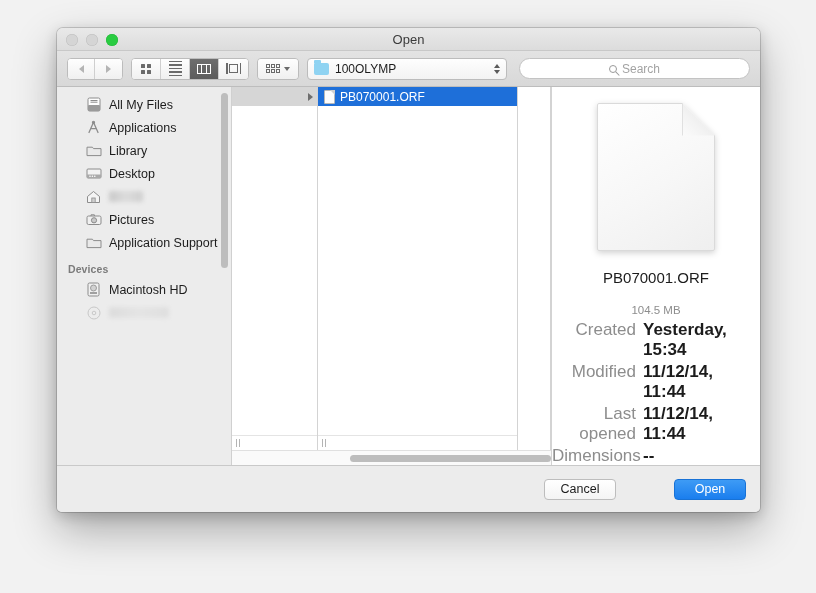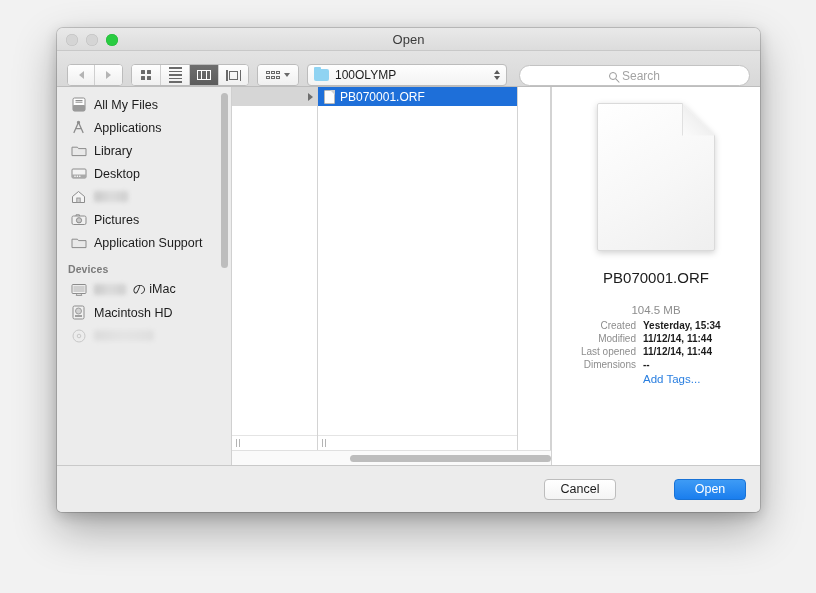--- a/index.html
+++ b/index.html
@@ -43,21 +43,21 @@
   .win-title {
     text-align: center; line-height: 23px;
     font-size: 13px; color: #3b3b3b;
   }
 
   
   .toolbar {
     height: 36px; flex: none;
     background: linear-gradient(to bottom, #e3e3e3 0%, #d8d8d8 100%);
     border-bottom: 1px solid #bdbdbd;
-    display: flex; align-items: flex-end;
+    display: flex; align-items: center;
     padding: 0 10px; gap: 8px;
   }
   .seg {
     display: flex; height: 22px;
     border: 1px solid #bcbcbc; border-radius: 4px;
     overflow: hidden; background: #fff;
   }
   .seg > div {
     width: 29px; display: flex; align-items: center; justify-content: center;
     background: linear-gradient(to bottom,#fefefe,#f0f0f0);
@@ -129,21 +129,21 @@
     width: 175px; flex: none; background: #ececec;
     border-right: 1px solid #d0d0d0;
     padding-top: 6px; position: relative; overflow: hidden;
   }
   .sb-head {
     font-size: 10.5px; font-weight: bold; color: #7b7b7b;
     padding: 4px 0 3px 11px; letter-spacing: .1px;
   }
   .sb-item {
     height: 23px; display: flex; align-items: center; gap: 7px;
-    padding-left: 13px; font-size: 12.5px; color: #1c1c1c;
+    padding-left: 28px; font-size: 12.5px; color: #1c1c1c;
   }
   .sb-icon { width: 17px; height: 16px; flex: none; display: flex; align-items: center; justify-content: center; }
   .blurred {
     display: inline-block; height: 11px; border-radius: 2px;
     background: linear-gradient(90deg,#c9c9c9,#dcdcdc,#cfcfcf);
     filter: blur(2px);
   }
   .sb-scroll {
     position: absolute; right: 3px; top: 6px; width: 7px; height: 175px;
     background: #bdbdbd; border-radius: 4px;
@@ -213,21 +213,21 @@
     clip-path: polygon(0 0, 100% 100%, 0 100%);
     border-left: 1px solid #e0e0e0;
   }
   .pv-name {
     margin-top: 18px; font-size: 15px; color: #1c1c1c; font-weight: normal;
   }
   .pv-size { margin-top: 18px; font-size: 11.5px; color: #8d8d8d; align-self: center; }
   .pv-meta {
     margin-top: 4px; width: 100%; padding: 0 18px 0 0;
     display: grid; grid-template-columns: 84px 1fr; row-gap: 2px; column-gap: 7px;
-    font-size: 10px;
+    font-size: 17px;
   }
   .pv-meta dt { color: #8d8d8d; text-align: right; }
   .pv-meta dd { color: #1c1c1c; font-weight: bold; }
   .pv-tags { margin-top: 3px; font-size: 11.5px; color: #2a7fe0; padding-left: 91px; align-self: flex-start; }
 
   
   .footer {
     height: 47px; flex: none;
     background: #ececec; border-top: 1px solid #c9c9c9;
     display: flex; align-items: center; justify-content: flex-end;
@@ -411,31 +411,20 @@
         <span class="sb-icon">
           <svg width="16" height="13" viewBox="0 0 16 13">
               <path d="M1 3.2h5.4l1.1 1.4H15v7H1z" fill="#e9e9e9" stroke="#8c8c8c" stroke-width="1"></path>
             </svg>
         </span>
         <span>Application Support</span>
       </div>
 
       <div class="sb-head" style="padding-top:9px">Devices</div>
 
-      <div class="sb-item">
-        <span class="sb-icon">
-          <svg width="16" height="14" viewBox="0 0 16 14">
-              <rect x="1" y="1.5" width="14" height="9" rx="1" fill="#f2f2f2" stroke="#8c8c8c"></rect>
-              <rect x="2.4" y="2.8" width="11.2" height="6.2" fill="#cfcfcf"></rect>
-              <path d="M6 10.5h4l.8 2H5.2z" fill="#dcdcdc" stroke="#8c8c8c" stroke-width=".8"></path>
-            </svg>
-        </span>
-        <span class="blurred" style="width:32px"></span>
-        <span>の iMac</span>
-      </div>
 
       <div class="sb-item">
         <span class="sb-icon">
           <svg width="13" height="15" viewBox="0 0 13 15">
               <rect x="1" y="1" width="11" height="13" rx="1.5" fill="#f0f0f0" stroke="#8c8c8c"></rect>
               <circle cx="6.5" cy="6" r="3" fill="#d2d2d2" stroke="#8c8c8c" stroke-width=".8"></circle>
               <path d="M3 11h7" stroke="#8c8c8c" stroke-width="1.6"></path>
             </svg>
         </span>
         <span>Macintosh HD</span>

